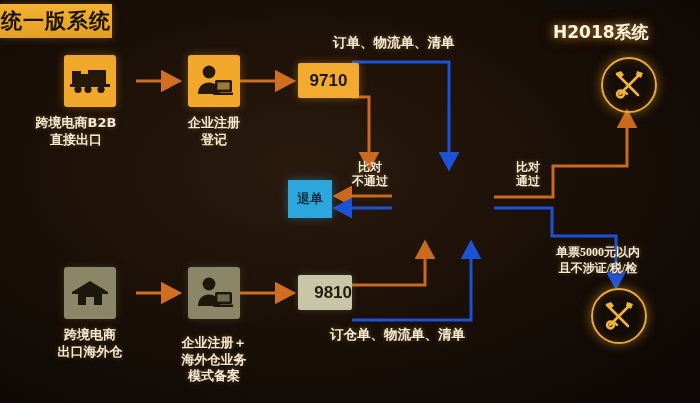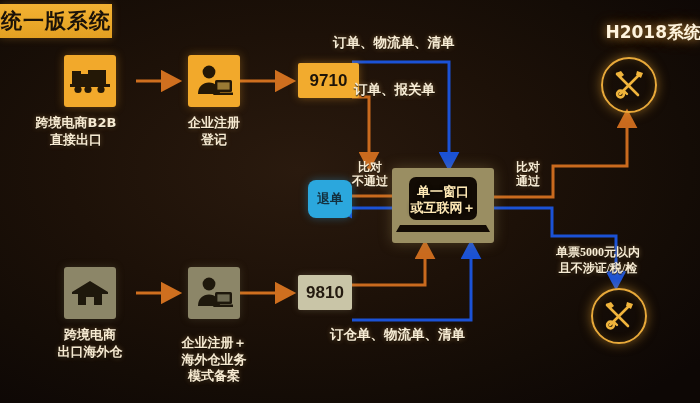--- a/index.html
+++ b/index.html
@@ -46,26 +46,25 @@
     display:flex;align-items:center;justify-content:center;
     font-size:17px;font-weight:bold;color:#1d1409;
     border-radius:2px;
     font-family:"Liberation Sans","DejaVu Sans",sans-serif;
   }
   .codebox.warm{background:#f2ab2e;box-shadow:0 0 9px rgba(240,165,45,.4);}
   .codebox.cold{background:#c9c5a7;color:#241b10;box-shadow:0 0 7px rgba(190,180,140,.25);}
 
   
   #refund-box{
-    background:#2ba7dd;border-radius:8px;
+    background:#2ba7dd;border-radius:0;
     display:flex;align-items:center;justify-content:center;
     font-size:13px;font-weight:bold;color:#13303f;
     box-shadow:0 0 9px rgba(45,160,220,.4);
     font-family:"DejaVu Sans","Liberation Sans",sans-serif;
-    margin-left:20px;
   }
 
   
   #single-window{
     background:#9a8e62;border-radius:3px;
     box-shadow:0 0 14px rgba(170,150,90,.35);
   }
   #sw-text{
     position:absolute;left:0;right:0;top:16px;text-align:center;
     font-size:13px;font-weight:bold;line-height:1.25;color:#ffe9b5;
@@ -79,21 +78,21 @@
     font-size:13.5px;font-weight:bold;color:#f7ecd5;line-height:1.2;
     text-shadow:0 0 5px rgba(255,200,120,.4),0 1px 1px #000;
     font-family:"DejaVu Sans","Liberation Sans",sans-serif;
     white-space:pre-line;
   }
   .edge-label.small{font-size:12px;}
   .edge-label.ctr{text-align:center;}
 
   
   .sys-title{
-    text-align:right;font-size:17px;font-weight:bold;color:#fff4de;
+    text-align:left;font-size:17px;font-weight:bold;color:#fff4de;
     text-shadow:0 0 8px rgba(255,190,90,.6),0 0 16px rgba(255,160,40,.35);
     font-family:"DejaVu Sans","Liberation Sans",sans-serif;
     white-space:pre-line;line-height:1.25;
   }
   .sys-emblem{
     border-radius:50%;border:2px solid #e8a93a;
     box-shadow:0 0 12px rgba(240,170,50,.5),inset 0 0 10px rgba(240,170,50,.18);
     display:flex;align-items:center;justify-content:center;
   }
 
@@ -168,21 +167,20 @@
     </svg>
   </div>
   <div class="abs cap" style="left:150px;top:115px;width:128px;">企业注册
 登记</div>
 
   <div class="abs codebox warm" style="left:298px;top:63px;width:61px;height:35px;">
     <span>9710</span>
   </div>
 
   <div class="abs edge-label" style="left:333px;top:34px;">订单、物流单、清单</div>
-  <div class="abs edge-label" style="left:354px;top:81px;">订单、报关单</div>
 
   <div class="abs tile cold" style="left:64px;top:267px;width:52px;height:52px;">
     <svg width="38" height="26" viewBox="0 0 38 26" aria-hidden="true">
       <path fill="#1e180c" d="M19 1 L37 12 L37 14 L31 14 L31 25 L7 25 L7 14 L1 14 L1 12 Z"></path>
       <rect x="15" y="17" width="8" height="8" fill="#8c8668"></rect>
     </svg>
   </div>
   <div class="abs cap" style="left:20px;top:327px;width:140px;">跨境电商
 出口海外仓</div>
 
@@ -192,43 +190,35 @@
       <path fill="#1e180c" d="M3 30 c0-7.5 5-11.5 11-11.5 c6 0 11 4 11 11.5 z"></path>
       <rect x="20" y="16" width="17" height="12" rx="1.6" fill="#1e180c"></rect>
       <rect x="22.4" y="18.4" width="12.2" height="7.2" fill="#6e6a52"></rect>
       <rect x="18" y="28.4" width="21" height="2.6" rx="1.2" fill="#1e180c"></rect>
     </svg>
   </div>
   <div class="abs cap" style="left:148px;top:335px;width:132px;">企业注册＋
 海外仓业务
 模式备案</div>
 
-  <div class="abs codebox cold" style="left:298px;top:275px;width:54px;height:35px;">
+  <div class="abs codebox cold" style="left:298px;top:275px;width:54px;height:35px;justify-content:flex-end;">
     <span>9810</span>
   </div>
 
   <div class="abs edge-label" style="left:330px;top:326px;">订仓单、物流单、清单</div>
 
   <div class="abs" id="refund-box" style="left:288px;top:180px;width:44px;height:38px;">
     <span>退单</span>
   </div>
 
   <div class="abs edge-label ctr small" style="left:342px;top:160px;width:56px;">比对
 不通过</div>
   <div class="abs edge-label ctr small" style="left:504px;top:160px;width:48px;">比对
 通过</div>
 
-  <div class="abs" id="single-window" style="left:392px;top:168px;width:102px;height:75px;">
-    <svg width="102" height="75" viewBox="0 0 102 75">
-      <rect x="17" y="9" width="68" height="43" rx="7" fill="#120b04"></rect>
-      <path d="M8 57 h86 l4 7 h-94 z" fill="#120b04"></path>
-    </svg>
-    <div id="sw-text">单一窗口
-或互联网＋</div>
-  </div>
 
   <div class="abs sys-title" style="left:553px;top:22px;width:148px;">H2018系统</div>
   <div class="abs sys-emblem" style="left:601px;top:57px;width:52px;height:52px;">
     <svg width="36" height="36" viewBox="0 0 36 36" aria-hidden="true">
       <g stroke="#f0b43c" stroke-width="2.6" fill="none" stroke-linecap="round">
         <line x1="6" y1="7" x2="27" y2="28"></line>
         <line x1="29" y1="7" x2="9" y2="27"></line>
       </g>
       <circle cx="9.5" cy="27" r="3.4" fill="none" stroke="#f0b43c" stroke-width="2.6"></circle>
       <path d="M5 6 l5 -2 l3 4 l-4 3 z" fill="#f0b43c"></path>

